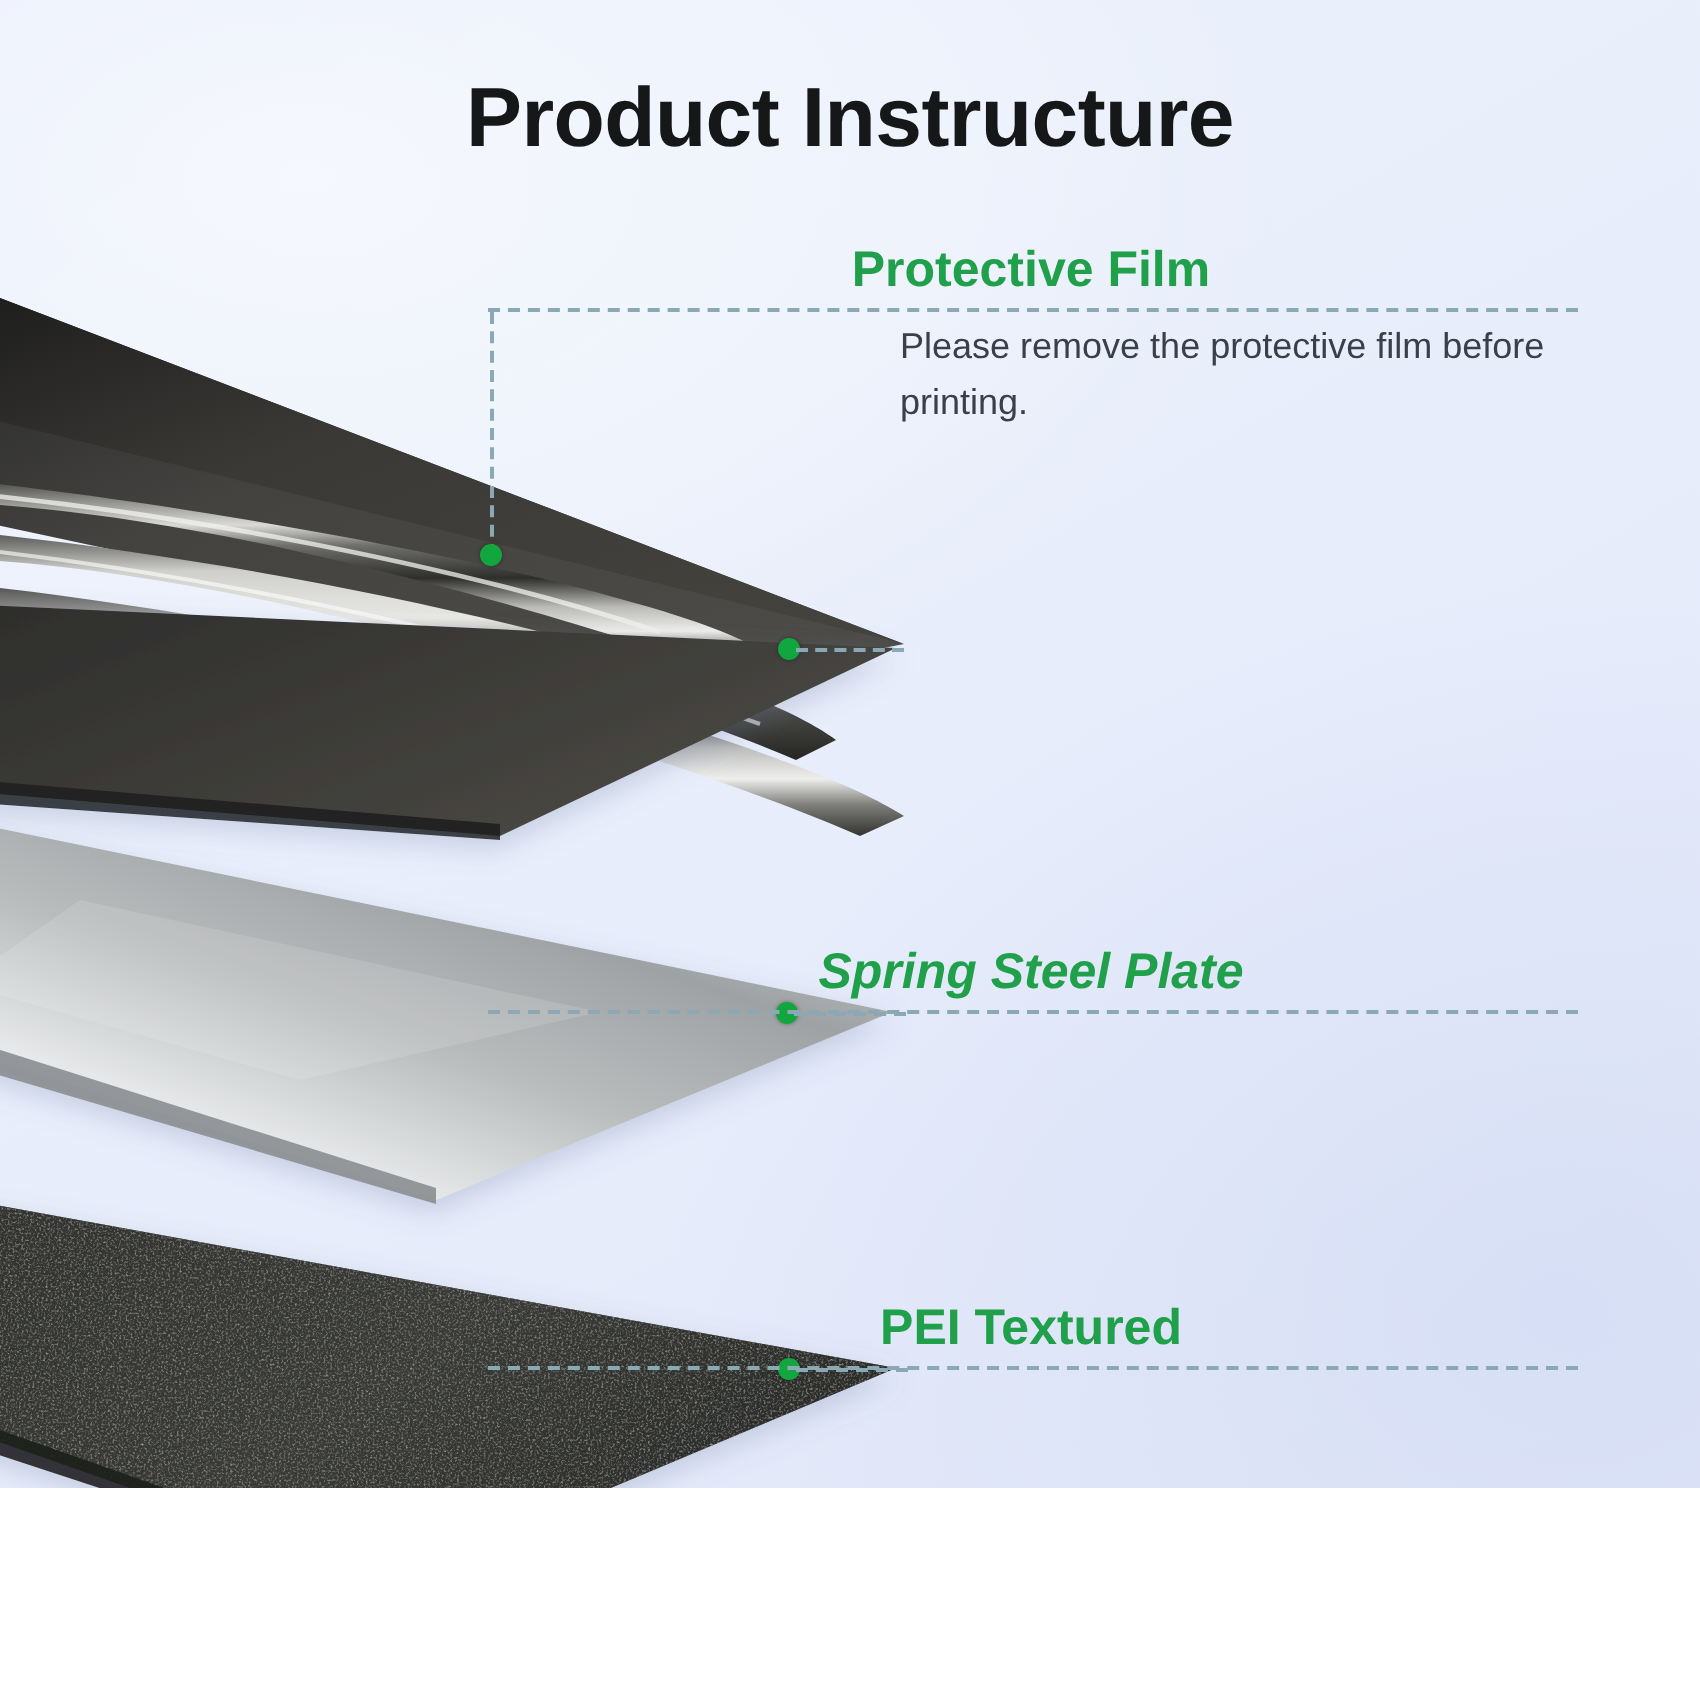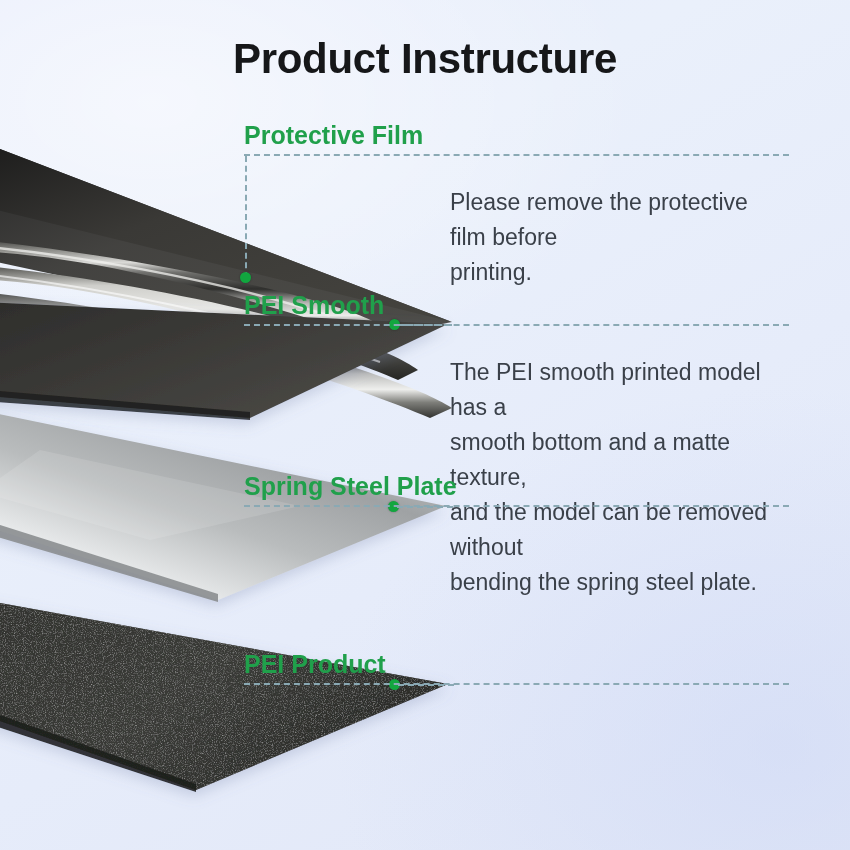--- a/index.html
+++ b/index.html
@@ -4,21 +4,21 @@
 <style>
   html, body {
     margin: 0;
     padding: 0;
     background: #ffffff;
   }
 
   #page {
     position: relative;
     width: 850px;
-    height: 850px;
+    height: 744px;
     overflow: hidden;
     font-family: "Liberation Sans", sans-serif;
     background: linear-gradient(150deg, #e9eefc 0%, #eaf0fb 30%, #e6ecfa 60%, #e1e7f7 100%);
   }
 
   
   .bg-sheen {
     position: absolute;
     inset: 0;
     background:
@@ -51,37 +51,37 @@
   }
   .stack svg { display: block; }
 
   
   .ann {
     position: absolute;
     width: 545px;
     left: 244px;
   }
   .ann-head {
-    text-align: left;
+    text-align: center;
     font-size: 25px;
     font-weight: bold;
     color: #20a04b;
     line-height: 1.05;
     padding-right: 2px;
     white-space: nowrap;
   }
   .ann-rule {
     margin-top: 6px;
     height: 0;
     border-top: 2px dashed #8aa9b4;
   }
   .ann-body {
-    margin-top: 29px;
+    margin-top: 4px;
     margin-left: 206px;
-    font-size: 23px;
+    font-size: 18px;
     line-height: 1.52;
     color: #3a4049;
     white-space: pre-line;
   }
 
   
   .elbow {
     position: absolute;
     left: 245px;
     top: 156px;
@@ -227,32 +227,24 @@
   <div class="dot" style="left:389px; top:679px;"></div>
   <div class="stub" style="left:398px; top:684px; width:56px;"></div>
 
   <div class="ann" style="top:122px;">
     <div class="ann-head">Protective Film</div>
     <div class="ann-rule"></div>
     <div class="ann-body">Please remove the protective film before
 printing.</div>
   </div>
 
-  <div class="ann" style="top:292px;">
-    <div class="ann-head">PEI Smooth</div>
-    <div class="ann-rule"></div>
-    <div class="ann-body">The PEI smooth printed model has a
-smooth bottom and a matte texture,
-and the model can be removed without
-bending the spring steel plate.</div>
-  </div>
-
-  <div class="ann" style="top:473px;">
+
+  <div class="ann" style="top:473px;font-style:italic;">
     <div class="ann-head">Spring Steel Plate</div>
     <div class="ann-rule"></div>
   </div>
 
   <div class="ann" style="top:651px;">
-    <div class="ann-head">PEI Product</div>
+    <div class="ann-head">PEI Textured</div>
     <div class="ann-rule"></div>
   </div>
 
 </div>
 
 </body></html>

